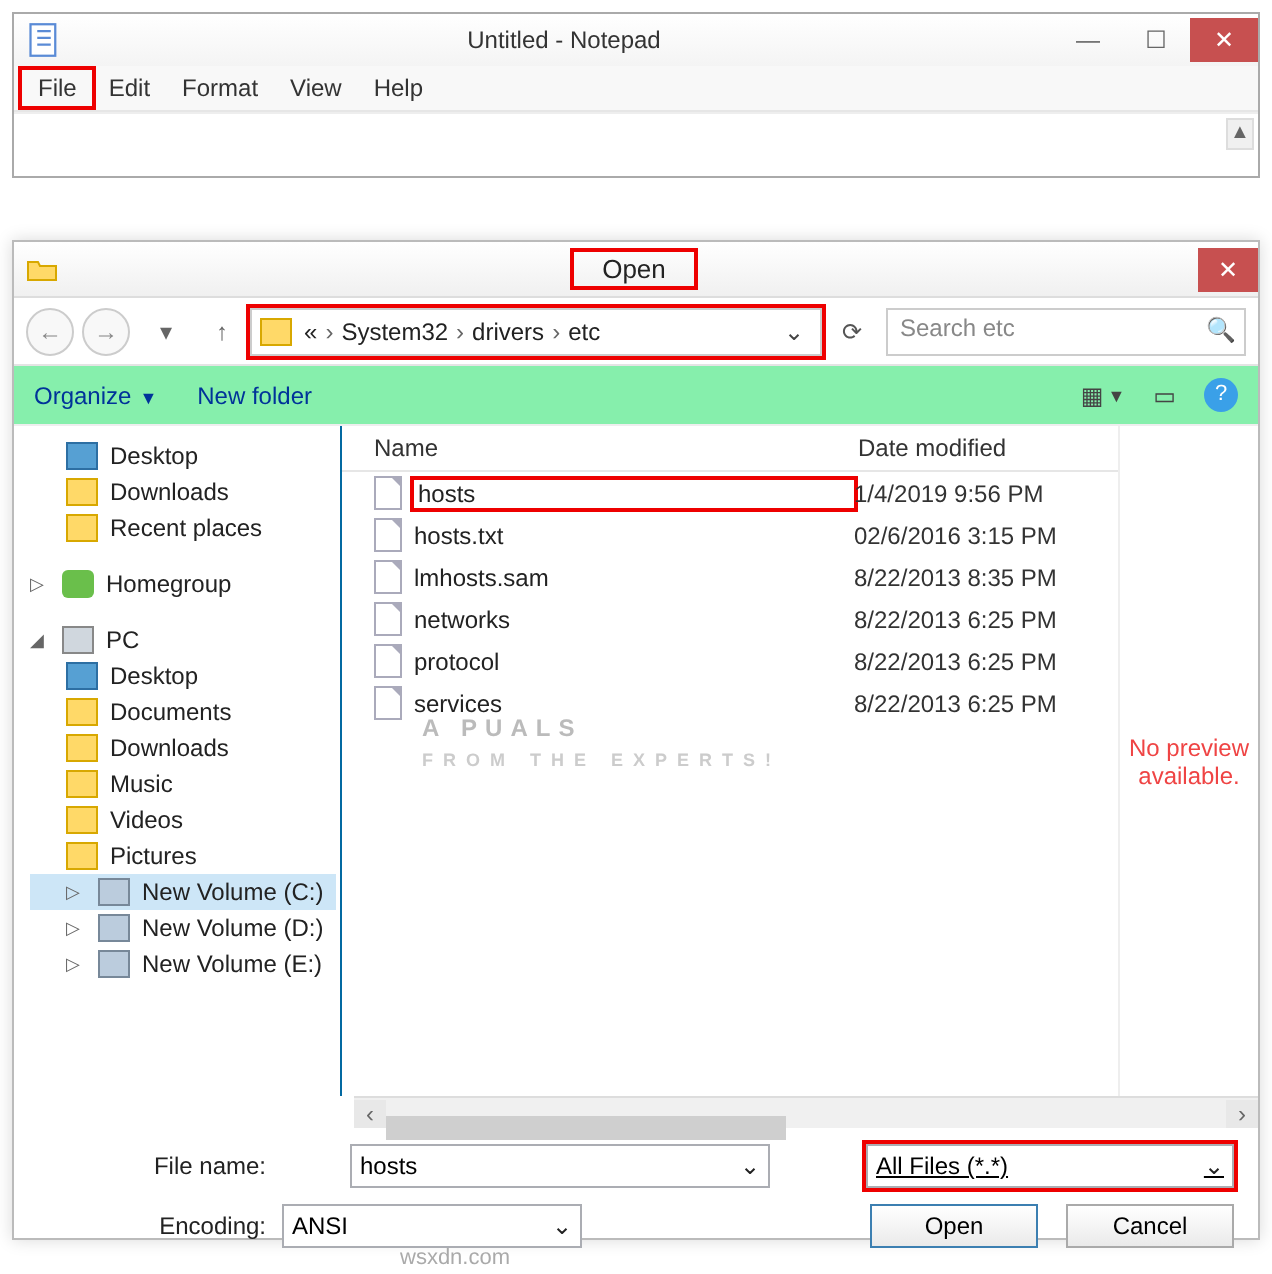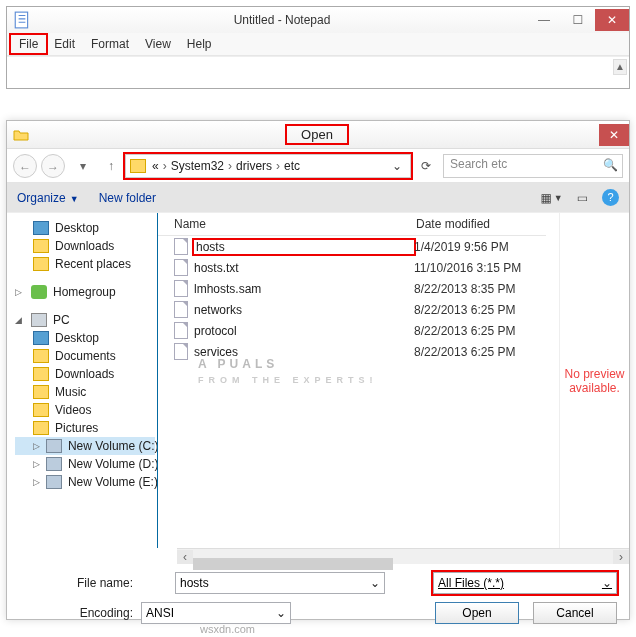--- a/index.html
+++ b/index.html
@@ -32,42 +32,42 @@
 .nav-up { width:20px; height:20px; margin:0 4px; color:#666; display:flex; align-items:center; justify-content:center; }
 .crumbs { flex:1; display:flex; align-items:center; height:24px; border:1px solid #ccc; background:#fff; outline:2px solid #e00; padding:0 4px; margin-right:4px; }
 .crumbs .fld { width:16px; height:14px; background:#ffd968; border:1px solid #d8a800; margin-right:6px; }
 .crumbs span { color:#222; }
 .crumbs .sep { padding:0 4px; color:#666; }
 .crumbs .drop { margin-left:auto; padding:0 4px; color:#444; }
 .refresh { width:22px; height:22px; color:#555; display:flex; align-items:center; justify-content:center; border:1px solid transparent; }
 .search { width:180px; height:24px; border:1px solid #ccc; margin-left:6px; padding:2px 22px 2px 6px; color:#888; position:relative; }
 .search .sico { position:absolute; right:4px; top:3px; color:#888; }
 
-.dlg-toolbar { height: 30px; display:flex; align-items:center; padding:0 10px; border-bottom:1px solid #eee; background:#e5e5e5; }
+.dlg-toolbar { height: 30px; display:flex; align-items:center; padding:0 10px; border-bottom:1px solid #eee; background:#86efac; }
 .dlg-toolbar .tb { color:#003399; margin-right:20px; }
 .dlg-toolbar .tb .drop { padding-left:4px; font-size:9px; }
 .dlg-toolbar .right { margin-left:auto; display:flex; gap:14px; align-items:center; color:#444; }
 .dlg-toolbar .view { display:flex; align-items:center; gap:2px;}
 .dlg-toolbar .hq { width:17px; height:17px; border-radius:50%; background:#3aa0e8; color:#fff; text-align:center; line-height:17px; font-size:11px; }
 
 .dlg-main { display:flex; height: 335px; }
 .tree { width:170px; border-right:1px solid #0369a1; padding:6px 2px 6px 8px; overflow:hidden; background:#fff; }
 .tree-item { display:flex; align-items:center; padding:2px 0; color:#222; gap:6px; white-space:nowrap; }
 .tree-item.indent { padding-left:18px; }
 .tree-item.group { padding-left:0; margin-top:10px; }
 .tree-item.sel { background:#cde6f7; }
 .ico { width:16px; height:14px; flex:none; }
 .i-folder { background:#ffd968; border:1px solid #d8a800; }
 .i-desktop { background:#56a0d3; border:1px solid #2d6fa3; }
 .i-home { background:#6abf4b; border-radius:3px; }
 .i-pc { background:#d0d7de; border:1px solid #888; }
 .i-drive { background:#bcd; border:1px solid #789; }
 .tree .tri { width:10px; color:#666; font-size:9px; }
 
-.listwrap { flex:1; display:flex;gap:13px; }
+.listwrap { flex:1; display:flex; }
 .list { flex:1; position:relative; }
 .list-head { display:flex; border-bottom:1px solid #e6e6e6; padding:4px 0 4px 16px; color:#333; }
 .list-head .c-name { width:242px; }
 .list-head .c-date { width:130px; }
 .list-row { display:flex; align-items:center; padding:2px 0 2px 16px; color:#222; }
 .list-row .fi { width:14px; height:17px; background:#fff; border:1px solid #aab; margin-right:6px; }
 .list-row .fi::before { content:""; display:block; border-top:4px solid #aab; border-left:4px solid transparent; width:0; height:0; margin-left:auto; }
 .list-row .n { width:220px; }
 .list-row .d { width:130px; color:#333; }
 .list-row.sel .n { outline:2px solid #e00; padding:0 10px 0 2px; display:inline-block; }
@@ -242,21 +242,21 @@
           <div class="c-date">Date modified</div>
         </div>
         <div class="list-row sel">
             <div class="fi"></div>
             <span class="n">hosts</span>
             <span class="d">1/4/2019 9:56 PM</span>
           </div>
         <div class="list-row">
             <div class="fi"></div>
             <span class="n">hosts.txt</span>
-            <span class="d">11/10/2016 3:15 PM</span>
+            <span class="d">02/6/2016 3:15 PM</span>
           </div>
         <div class="list-row">
             <div class="fi"></div>
             <span class="n">lmhosts.sam</span>
             <span class="d">8/22/2013 8:35 PM</span>
           </div>
         <div class="list-row">
             <div class="fi"></div>
             <span class="n">networks</span>
             <span class="d">8/22/2013 6:25 PM</span>

